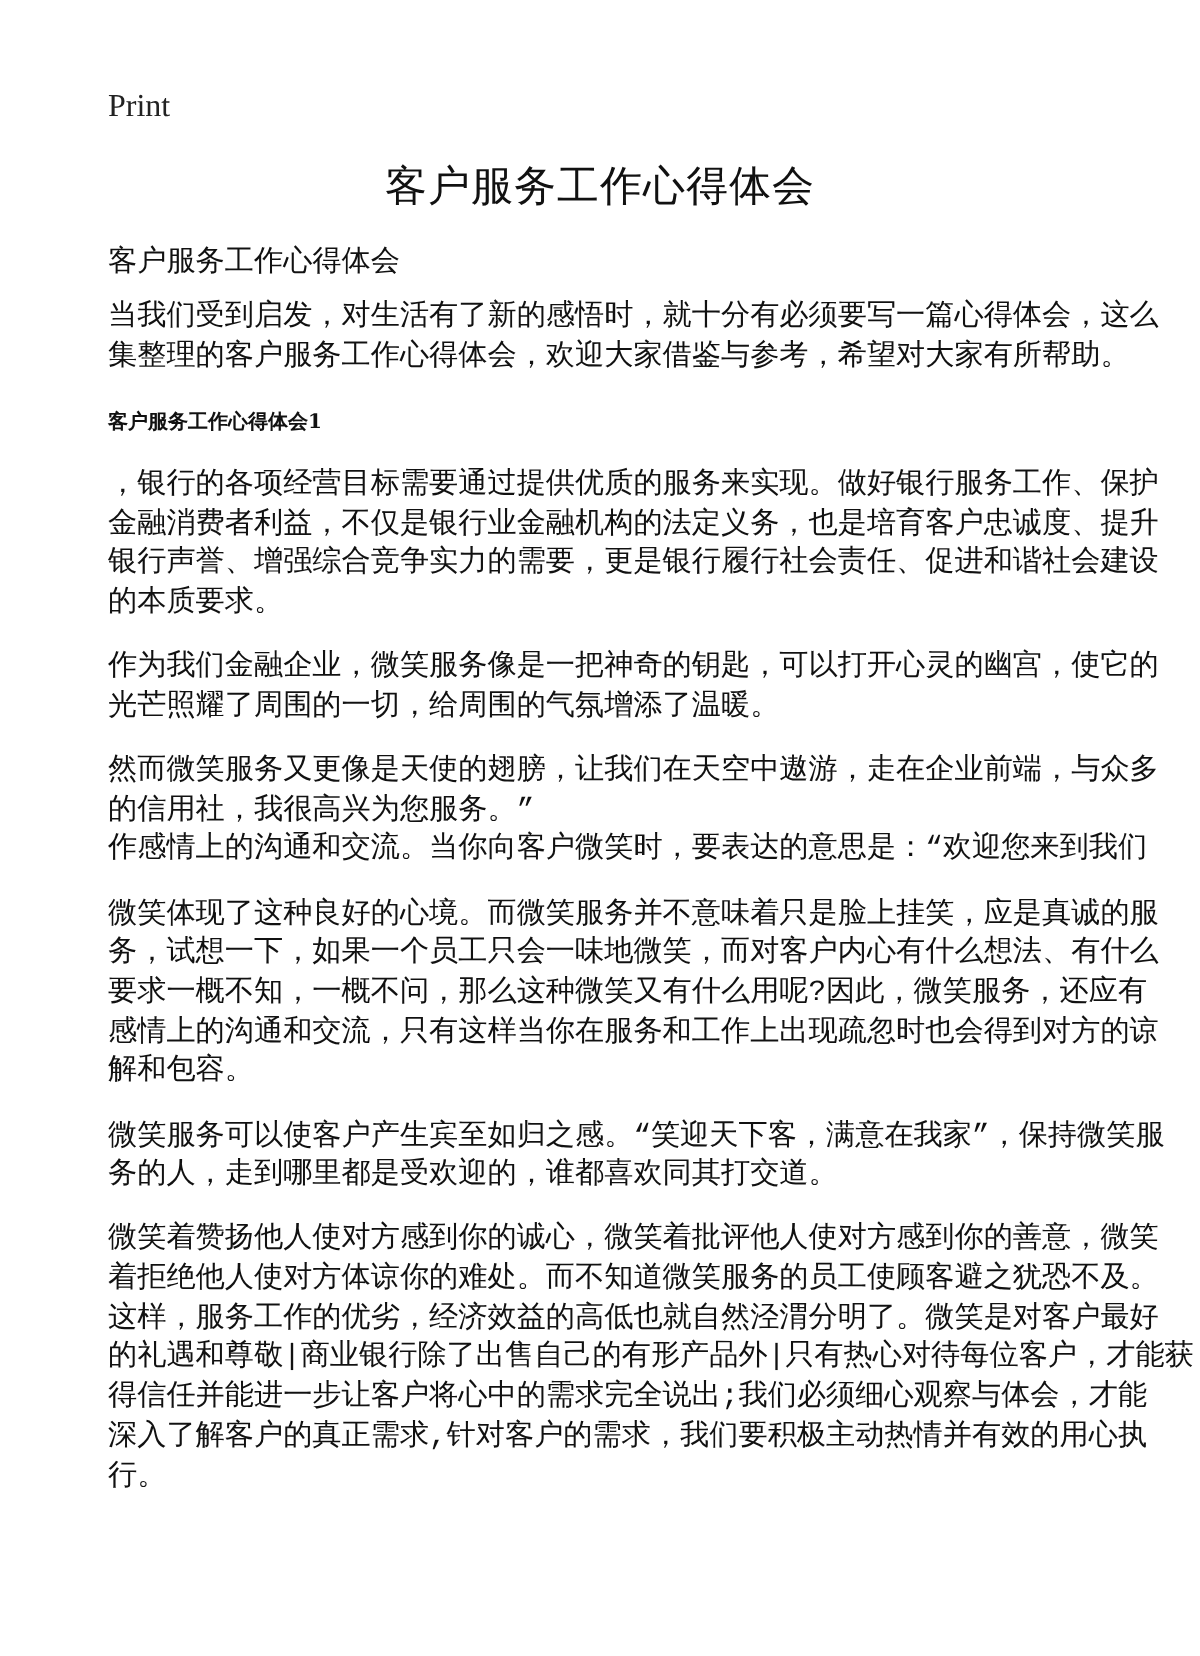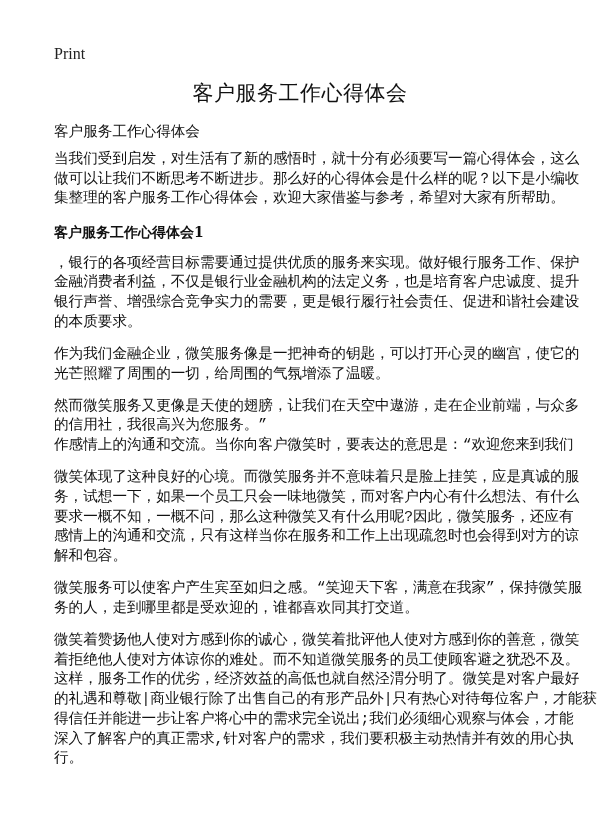--- a/index.html
+++ b/index.html
@@ -57,40 +57,39 @@
       display: block;
       font-size: 14.6px;
       line-height: 19.7px;
       height: 19.7px;
       white-space: nowrap;
       color: #111111;
     }
     .section-heading {
       font-family: "DejaVu Serif", "Liberation Serif", serif;
       font-weight: bold;
-      font-size: 14px;
+      font-size: 10px;
       line-height: 20px;
       margin: 0 0 12px 0;
       color: #111111;
     }
   </style>
 </head>
 <body>
 
 <div class="print-label">Print</div>
 
 <div class="doc-title">客户服务工作心得体会</div>
 
 <div class="doc-subtitle">客户服务工作心得体会</div>
 
 <div class="content">
 
   <div class="para">
     <span class="line">当我们受到启发，对生活有了新的感悟时，就十分有必须要写一篇心得体会，这么</span>
-    <span class="line">做可以让我们不断思考不断进步。那么好的心得体会是什么样的呢？以下是小编收</span>
     <span class="line">集整理的客户服务工作心得体会，欢迎大家借鉴与参考，希望对大家有所帮助。</span>
   </div>
 
   <div class="section-heading">客户服务工作心得体会1</div>
 
   <div class="para">
     <span class="line">，银行的各项经营目标需要通过提供优质的服务来实现。做好银行服务工作、保护</span>
     <span class="line">金融消费者利益，不仅是银行业金融机构的法定义务，也是培育客户忠诚度、提升</span>
     <span class="line">银行声誉、增强综合竞争实力的需要，更是银行履行社会责任、促进和谐社会建设</span>
     <span class="line">的本质要求。</span>

